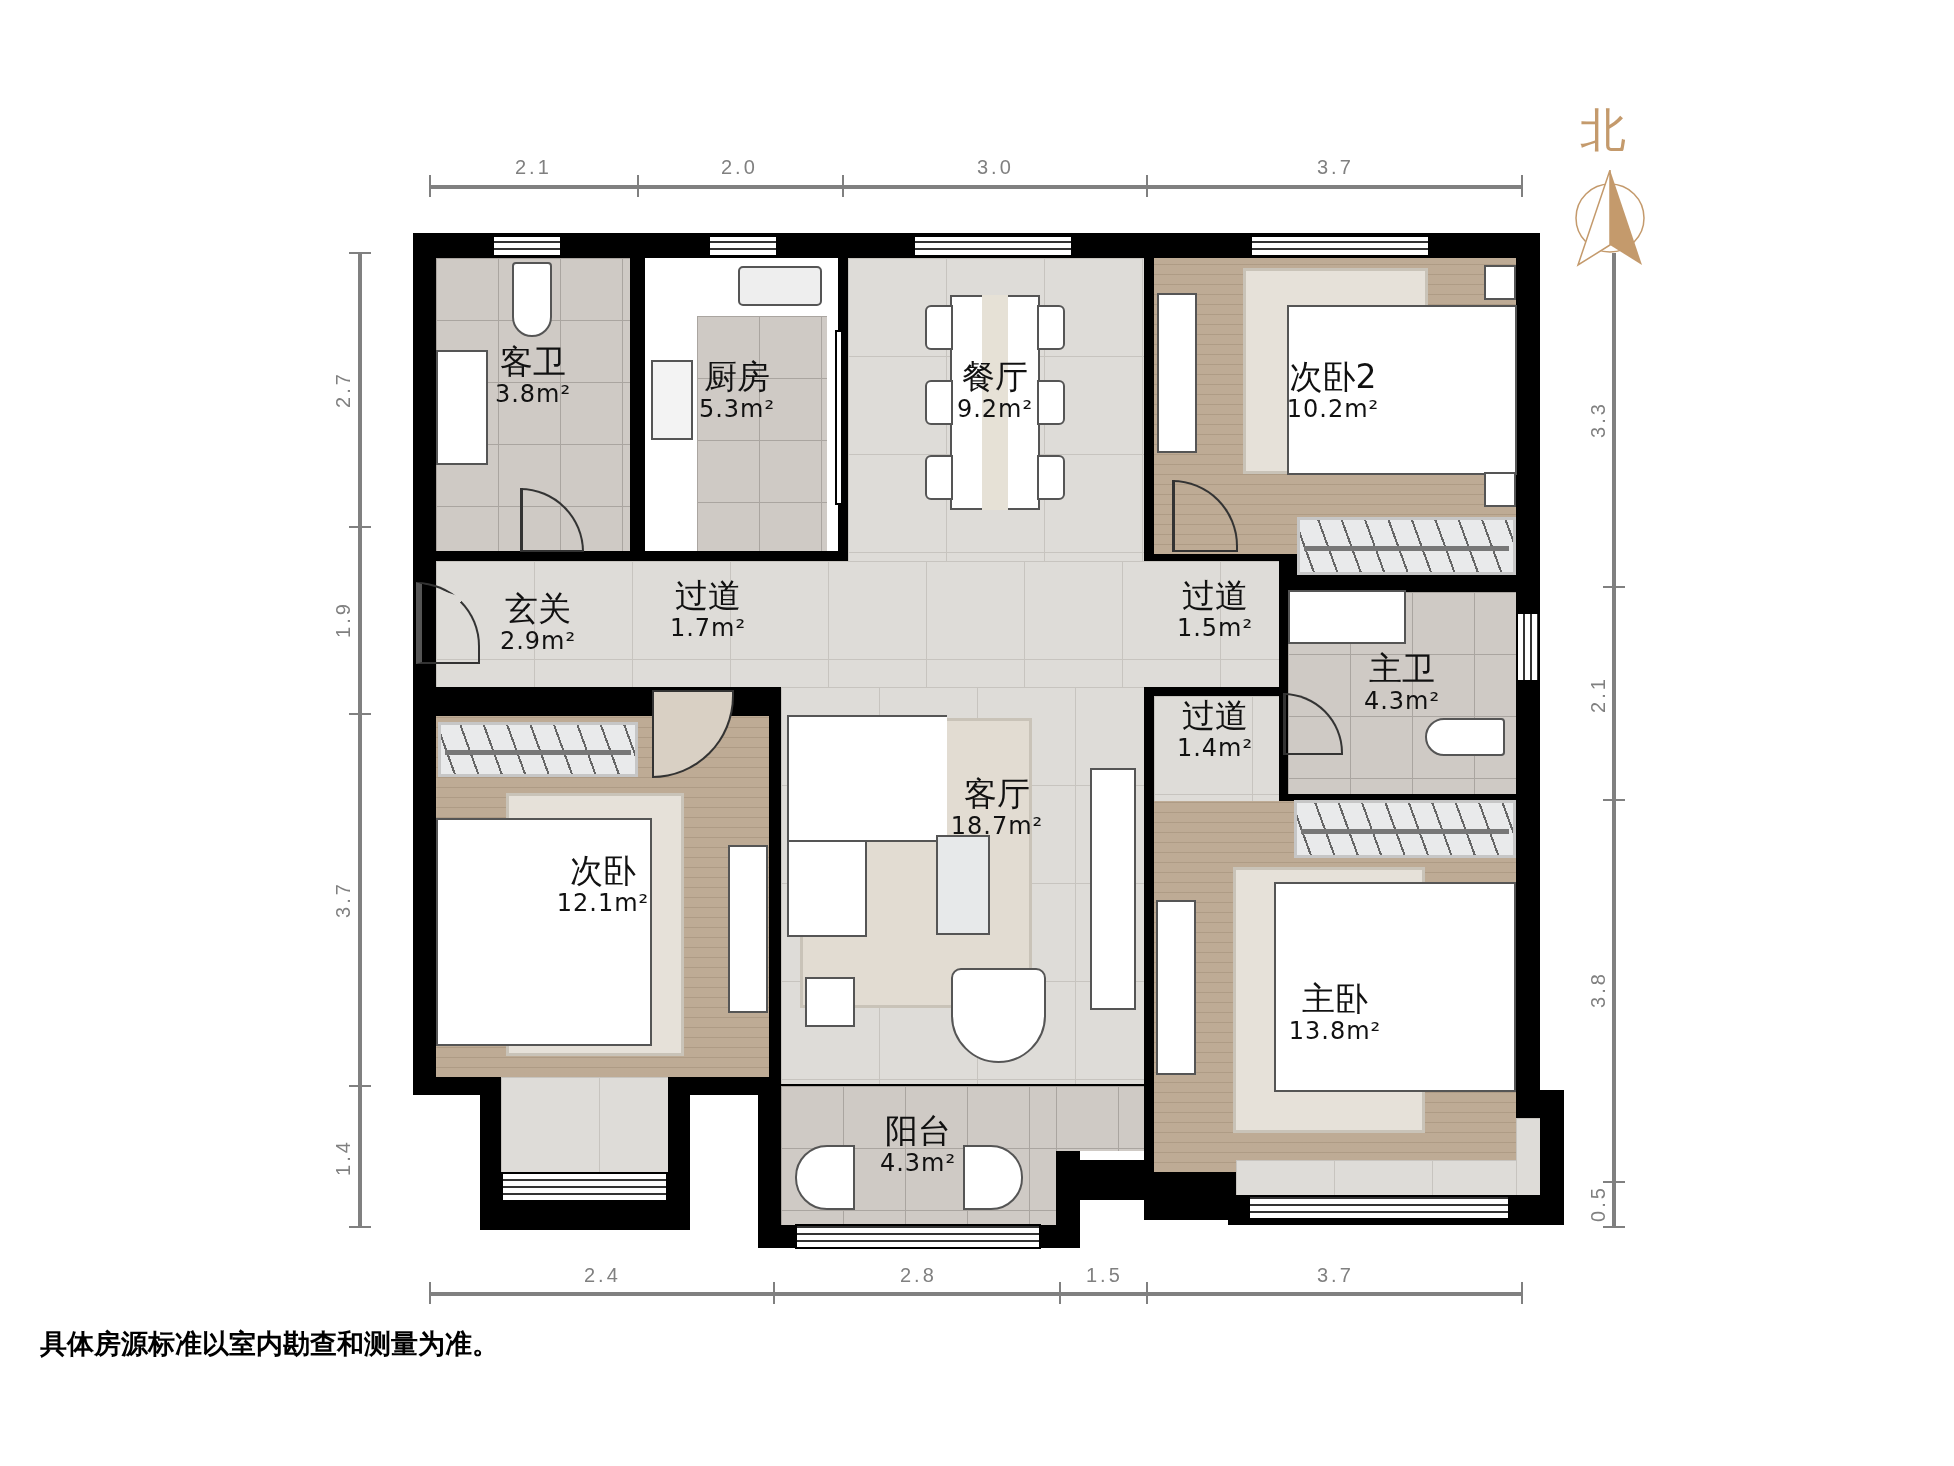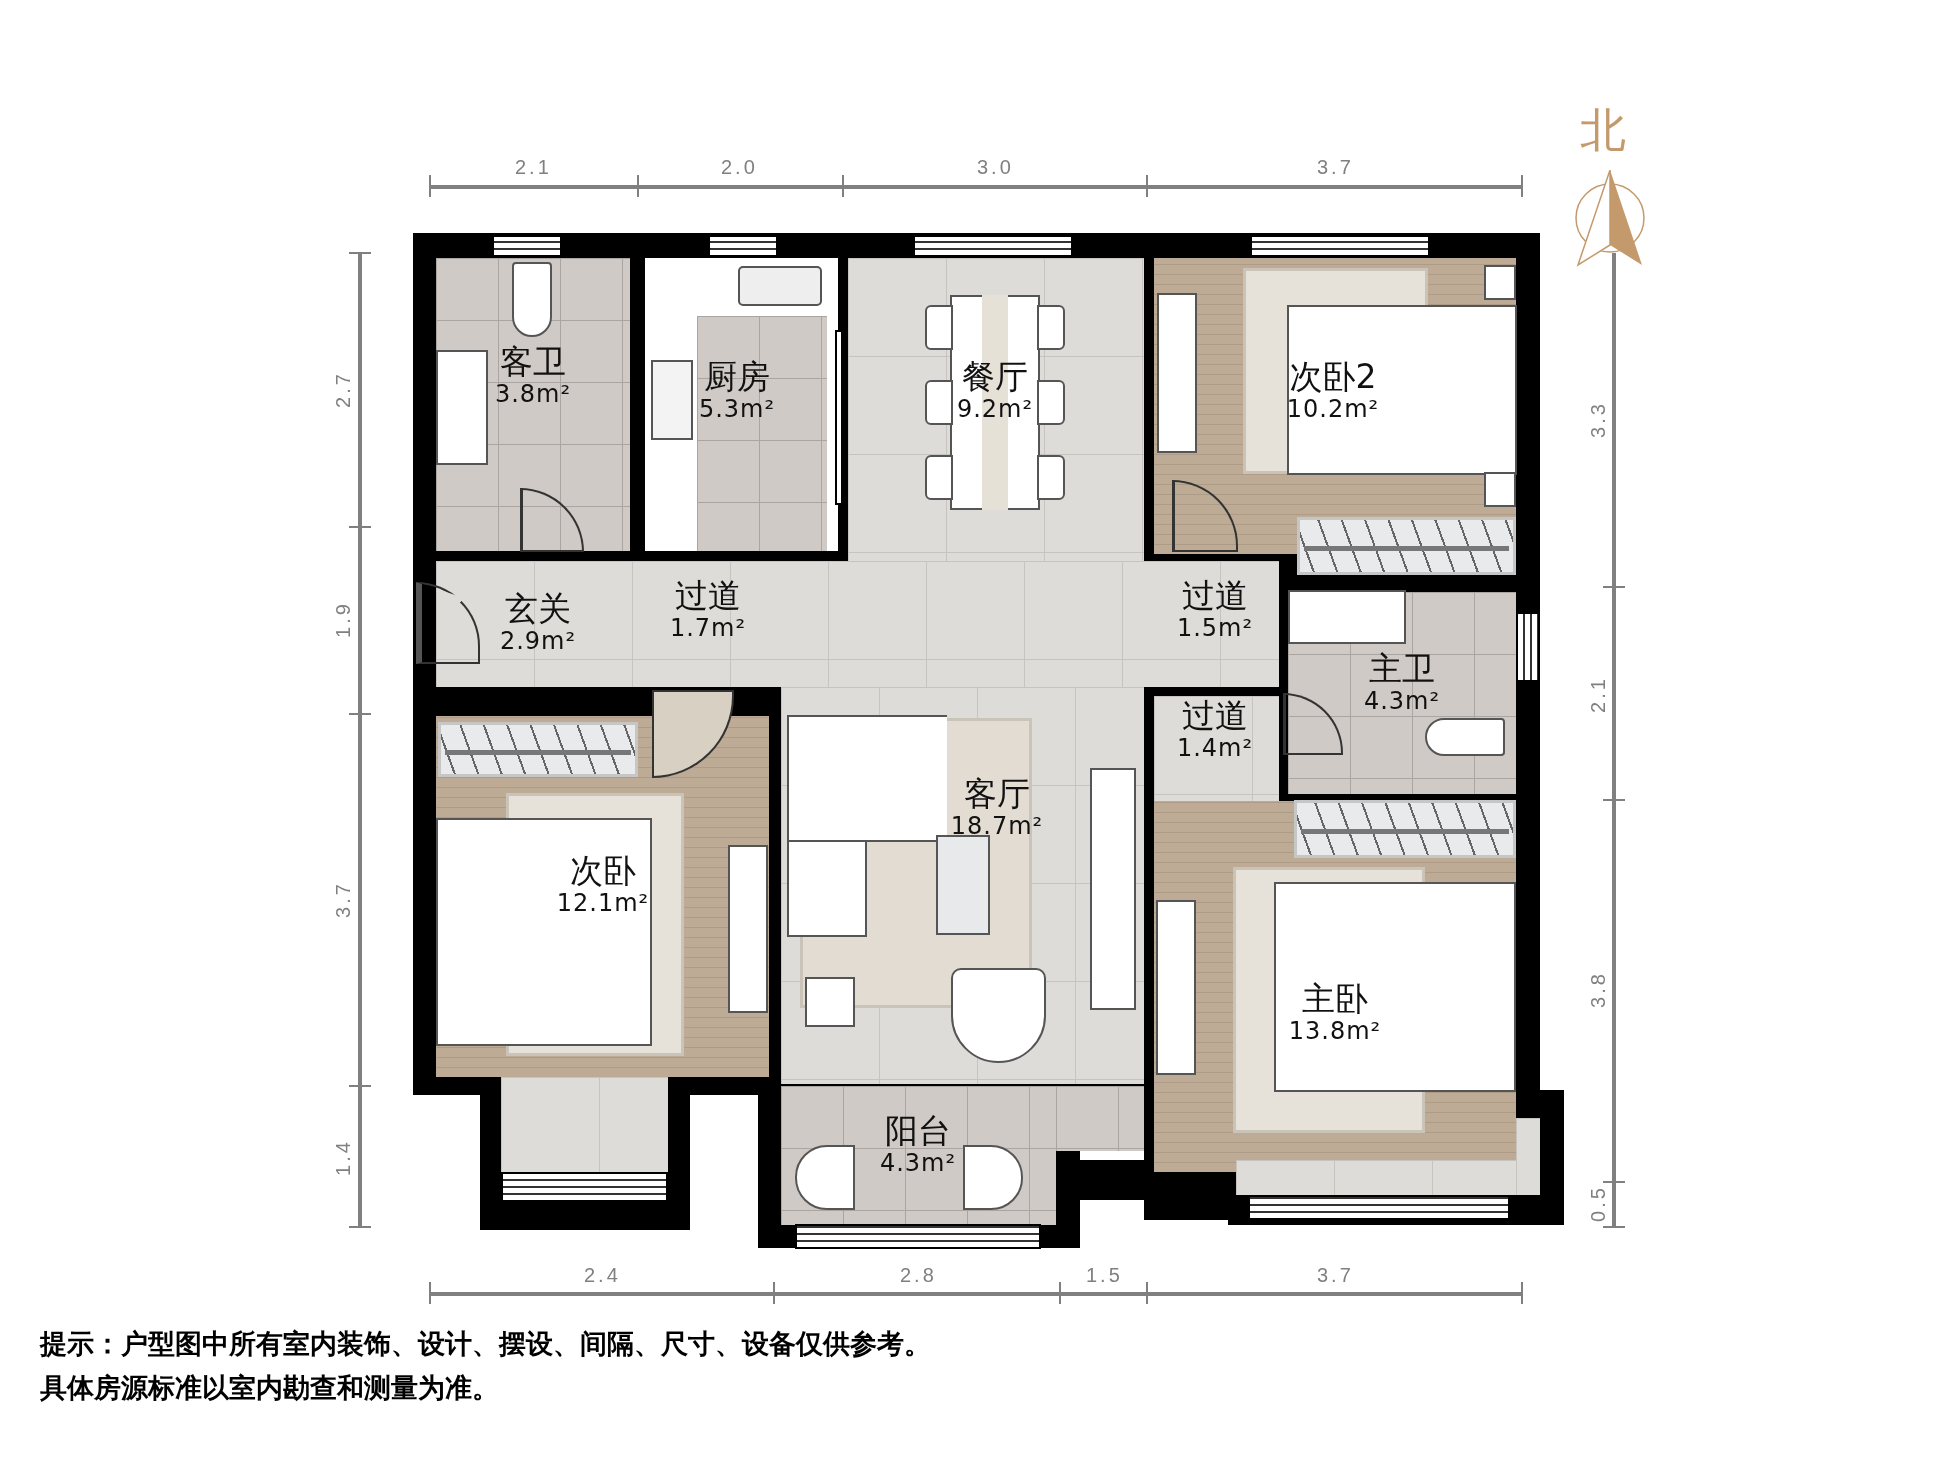--- a/index.html
+++ b/index.html
@@ -234,15 +234,14 @@
     <span class="name">主卧</span>
     <span class="area">13.8m²</span>
   </div>
   <div class="label" style="left:918px;top:1112px;">
     <span class="name">阳台</span>
     <span class="area">4.3m²</span>
   </div>
 </div>
 
 <div class="notes">
-  <div>提示：户型图中所有室内装饰、设计、摆设、间隔、尺寸、设备仅供参考。</div>
   <div>具体房源标准以室内勘查和测量为准。</div>
 </div>
 
 </body></html>

